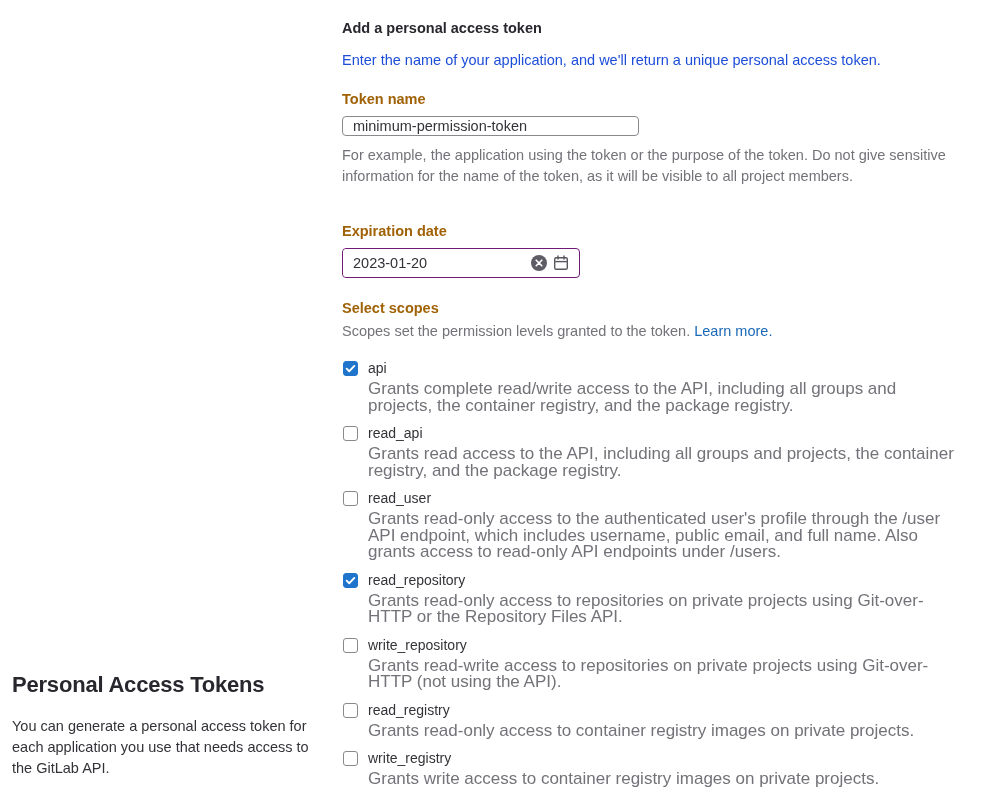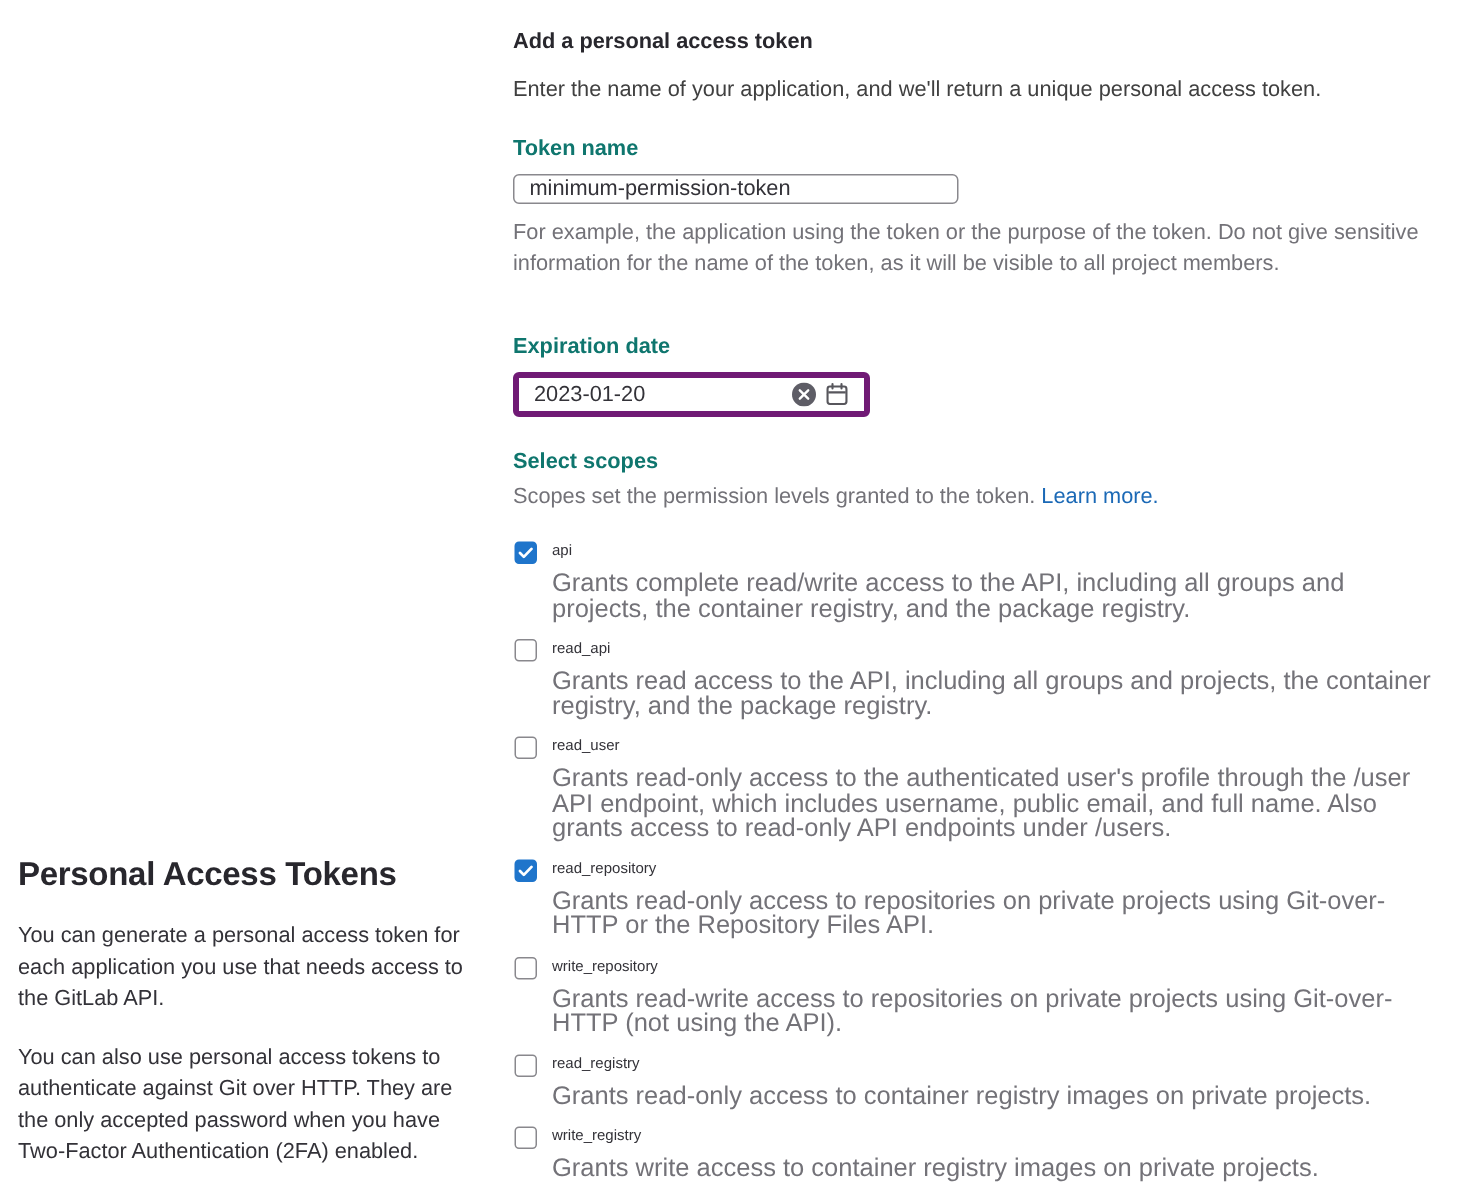--- a/index.html
+++ b/index.html
@@ -21,37 +21,37 @@
     font-size: 22px; font-weight: 700; color: #28272d;
     margin: 2px 0 18px 0; letter-spacing: -0.2px;
   }
   .left-col p {
     font-size: 14.5px; line-height: 21px; color: #333238;
     margin-bottom: 18px;
   }
   
   .right-col { width: 622px; flex: 0 0 622px; padding-top: 2px; }
   .form-title { font-size: 14.5px; font-weight: 700; color: #28272d; margin-bottom: 16px; }
-  .lead { font-size: 14.5px; color: #404040; margin-bottom: 23px; }
-  .field-label { display: block; font-size: 14.5px; font-weight: 700; color: #0f766e; margin-bottom: 9px; }
+  .lead { font-size: 14.5px; color: #1d4ed8; margin-bottom: 23px; }
+  .field-label { display: block; font-size: 14.5px; font-weight: 700; color: #a16207; margin-bottom: 9px; }
   .text-input {
     width: 297px; height: 20px;
     border: 1px solid #89888d; border-radius: 4px;
     padding: 0 10px; font-size: 14.5px; color: #333238;
     font-family: "Liberation Sans", "DejaVu Sans", sans-serif;
     outline: none; background: #fff;
   }
   .help-text {
     font-size: 14.5px; line-height: 21px; color: #737278;
     margin-top: 9px; margin-bottom: 36px;
   }
   
   .date-wrap {
     position: relative; width: 238px; height: 30px;
-    border: 4px solid #701a75; border-radius: 4px;
+    border: 1px solid #701a75; border-radius: 4px;
     display: flex; align-items: center; background: #fff;
     margin-bottom: 22px;
   }
   .date-wrap input {
     border: none; outline: none; flex: 1; height: 100%;
     padding: 0 10px; font-size: 14.5px; color: #333238;
     font-family: "Liberation Sans", "DejaVu Sans", sans-serif;
     border-radius: 4px; min-width: 0;
   }
   .icon-btn {
@@ -68,32 +68,31 @@
   .cb {
     width: 15px; height: 15px; flex: 0 0 15px;
     border: 1px solid #89888d; border-radius: 3px;
     margin: 3px 10px 0 1px; background: #fff;
     display: inline-flex; align-items: center; justify-content: center;
     cursor: pointer;
   }
   .cb svg { display: none; }
   .cb.checked { background: #1f75cb; border-color: #1f75cb; }
   .cb.checked svg { display: block; }
-  .scope-name { font-size: 10px; color: #333238; line-height: 20px; display: block; }
+  .scope-name { font-size: 14px; color: #333238; line-height: 20px; display: block; }
   .scope-desc { font-size: 17px; color: #737278; line-height: 16.5px; margin-top: 3px; }
 </style>
 </head>
 <body>
 
 <div class="page">
 
   <aside class="left-col">
     <h1>Personal Access Tokens</h1>
     <p>You can generate a personal access token for each application you use that needs access to the GitLab API.</p>
-    <p>You can also use personal access tokens to authenticate against Git over HTTP. They are the only accepted password when you have Two-Factor Authentication (2FA) enabled.</p>
   </aside>
 
   <main class="right-col">
     <h2 class="form-title">Add a personal access token</h2>
     <p class="lead">Enter the name of your application, and we'll return a unique personal access token.</p>
 
     <label class="field-label">Token name</label>
     <input class="text-input" type="text" value="minimum-permission-token" style="">
     <p class="help-text">For example, the application using the token or the purpose of the token. Do not give sensitive information for the name of the token, as it will be visible to all project members.</p>
 

